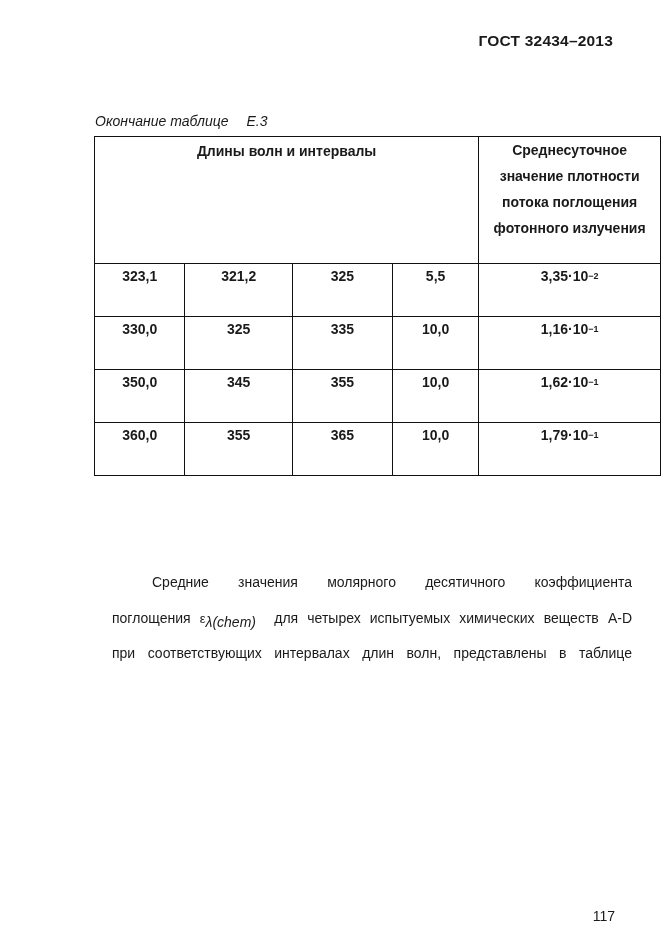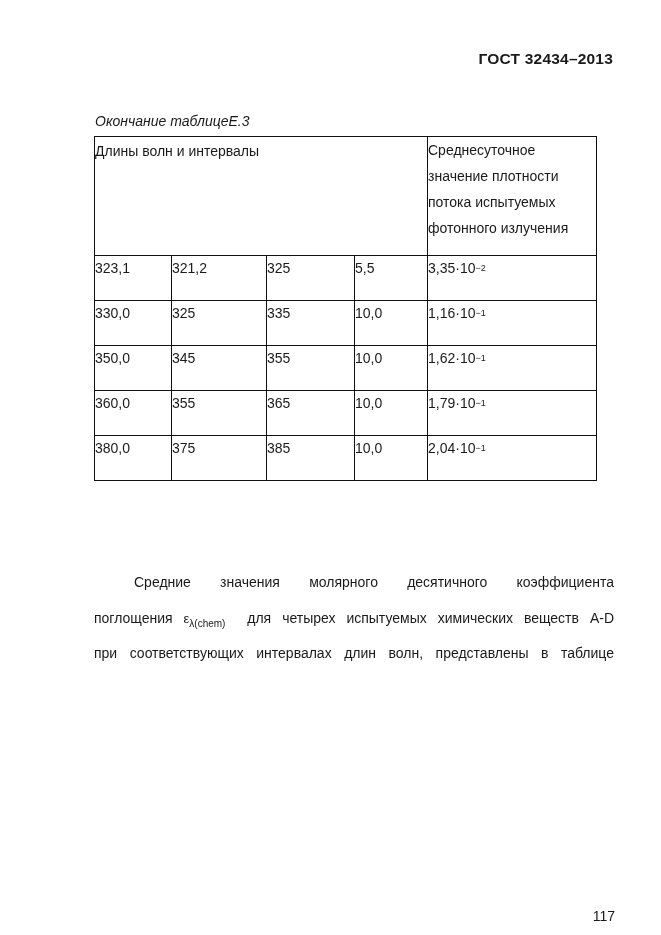--- a/index.html
+++ b/index.html
@@ -1,56 +1,56 @@
 <!DOCTYPE html>
 <html><head>
 <meta charset="utf-8">
 <style>
   html, body { margin:0; padding:0; background:#ffffff; }
   body { width:661px; height:935px; position:relative; overflow:hidden;
          font-family:"Liberation Sans", sans-serif; color:#1a1a1a; }
-  .std-code { position:absolute; top:50px; right:48px; font-size:15.5px; font-weight:bold; letter-spacing:0.2px; }
+  .std-code { position:absolute; top:32px; right:48px; font-size:15.5px; font-weight:bold; letter-spacing:0.2px; }
   .caption { position:absolute; left:95px; top:113px; font-size:14px; font-style:italic; }
-  .caption .num { }
+  .caption .num { margin-left:18px; }
   table.t { position:absolute; left:94px; top:136px; border-collapse:collapse; font-size:14px; }
-  table.t td, table.t th { border:1.5px solid #111; padding:0; font-weight:normal; text-align:left; vertical-align:top; }
+  table.t td, table.t th { border:1.5px solid #111; padding:8px; font-weight:bold; text-align:center; vertical-align:top; }
   table.t th.waves { width:332px; height:112px; padding-top:6px; }
   table.t th.flux { width:168px; height:112px; line-height:26px; padding-top:0px; }
   table.t td { height:40px; padding-top:4px; }
   table.t td.c0 { width:76px; }
   table.t td.c1 { width:94px; }
   table.t td.c2 { width:87px; }
   table.t td.c3 { width:72px; }
   table.t td.c4 { width:168px; }
   sup { font-size:9px; position:relative; top:-2px; vertical-align:baseline; }
-  .para { position:absolute; left:94px; width:520px; font-size:14px; line-height:35.5px; top:565px; text-align:justify; }
+  .para { position:absolute; left:112px; width:520px; font-size:14px; line-height:35.5px; top:565px; text-align:justify; }
   .para .line { display:block; text-align:justify; text-align-last:justify; height:35.5px; }
   .para .line.last { text-align-last:left; }
   .para .indent { padding-left:40px; }
   .sym { font-size:13px; }
-  .sym sub { font-size:10px; }
+  .sym sub { font-size:14px; font-style:italic; }
   .page-num { position:absolute; top:908px; right:46px; font-size:14px; }
 </style>
 </head>
 <body>
 
 <div class="std-code">ГОСТ 32434–2013</div>
 
 <div class="caption">
   <span>Окончание таблице</span><span class="num">Е.3</span>
 </div>
 
 <table class="t">
   <thead>
     <tr>
       <th class="waves" colspan="4">Длины волн и интервалы</th>
       <th class="flux">
         <div>Среднесуточное</div>
         <div>значение плотности</div>
-        <div>потока испытуемых</div>
+        <div>потока поглощения</div>
         <div>фотонного излучения</div>
       </th>
     </tr>
   </thead>
   <tbody id="tbody">
       <tr>
         <td class="c0">323,1</td>
         <td class="c1">321,2</td>
         <td class="c2">325</td>
         <td class="c3">5,5</td>
@@ -70,27 +70,20 @@
         <td class="c3">10,0</td>
         <td class="c4"><span>1,62·10</span><sup>−1</sup></td>
       </tr>
       <tr>
         <td class="c0">360,0</td>
         <td class="c1">355</td>
         <td class="c2">365</td>
         <td class="c3">10,0</td>
         <td class="c4"><span>1,79·10</span><sup>−1</sup></td>
       </tr>
-      <tr>
-        <td class="c0">380,0</td>
-        <td class="c1">375</td>
-        <td class="c2">385</td>
-        <td class="c3">10,0</td>
-        <td class="c4"><span>2,04·10</span><sup>−1</sup></td>
-      </tr>
     </tbody>
 </table>
 
 <div class="para">
   <span class="line indent">Средние значения молярного десятичного коэффициента</span>
   <span class="line"><span>поглощения</span> <span class="sym"><span>ε</span><sub>λ(chem)</sub></span>&nbsp;&nbsp;<span>для четырех испытуемых химических веществ A-D</span></span>
   <span class="line">при соответствующих интервалах длин волн, представлены в таблице</span>
 </div>
 
 <div class="page-num">117</div>

